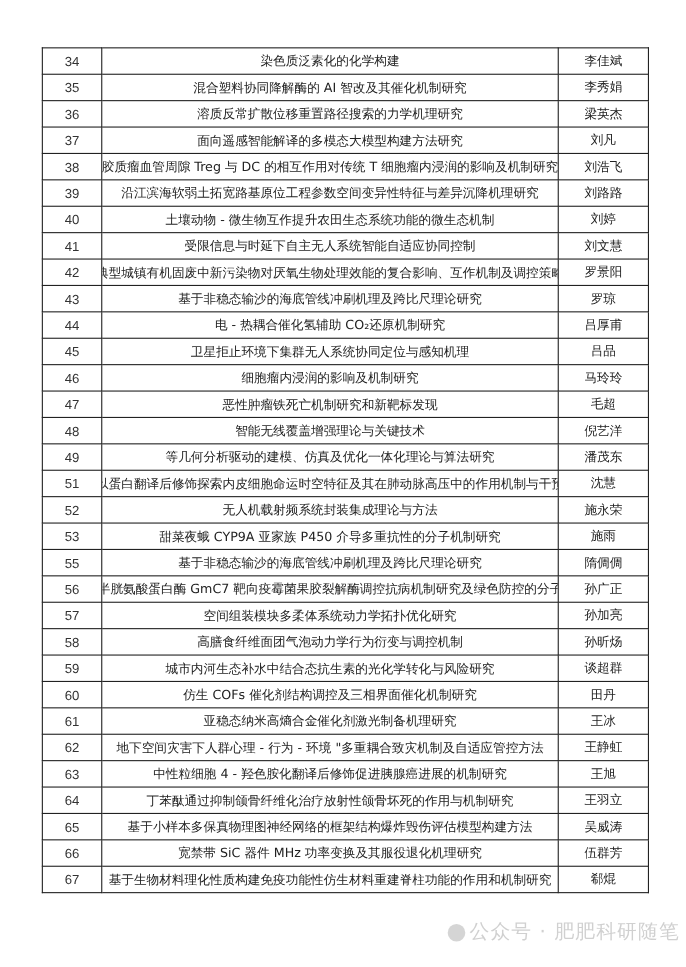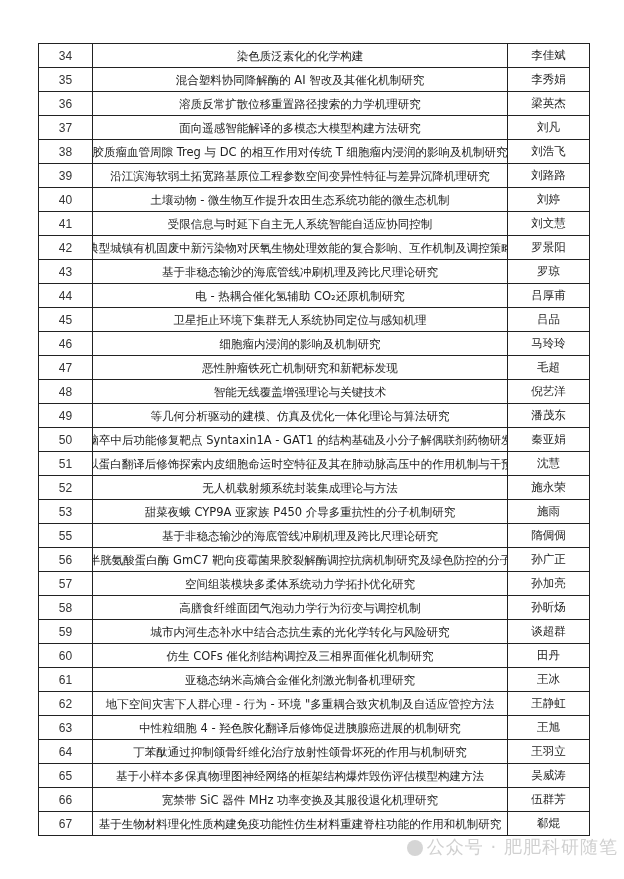--- a/index.html
+++ b/index.html
@@ -132,27 +132,20 @@
           <td class="name">倪艺洋</td>
         </tr>
         <tr>
           <td class="num">49</td>
           <td class="title">
             <span class="inner">等几何分析驱动的建模、仿真及优化一体化理论与算法研究</span>
           </td>
           <td class="name">潘茂东</td>
         </tr>
         <tr>
-          <td class="num">50</td>
-          <td class="title">
-            <span class="inner">脑卒中后功能修复靶点 Syntaxin1A - GAT1 的结构基础及小分子解偶联剂药物研发</span>
-          </td>
-          <td class="name">秦亚娟</td>
-        </tr>
-        <tr>
           <td class="num">51</td>
           <td class="title">
             <span class="inner">以蛋白翻译后修饰探索内皮细胞命运时空特征及其在肺动脉高压中的作用机制与干预</span>
           </td>
           <td class="name">沈慧</td>
         </tr>
         <tr>
           <td class="num">52</td>
           <td class="title">
             <span class="inner">无人机载射频系统封装集成理论与方法</span>

